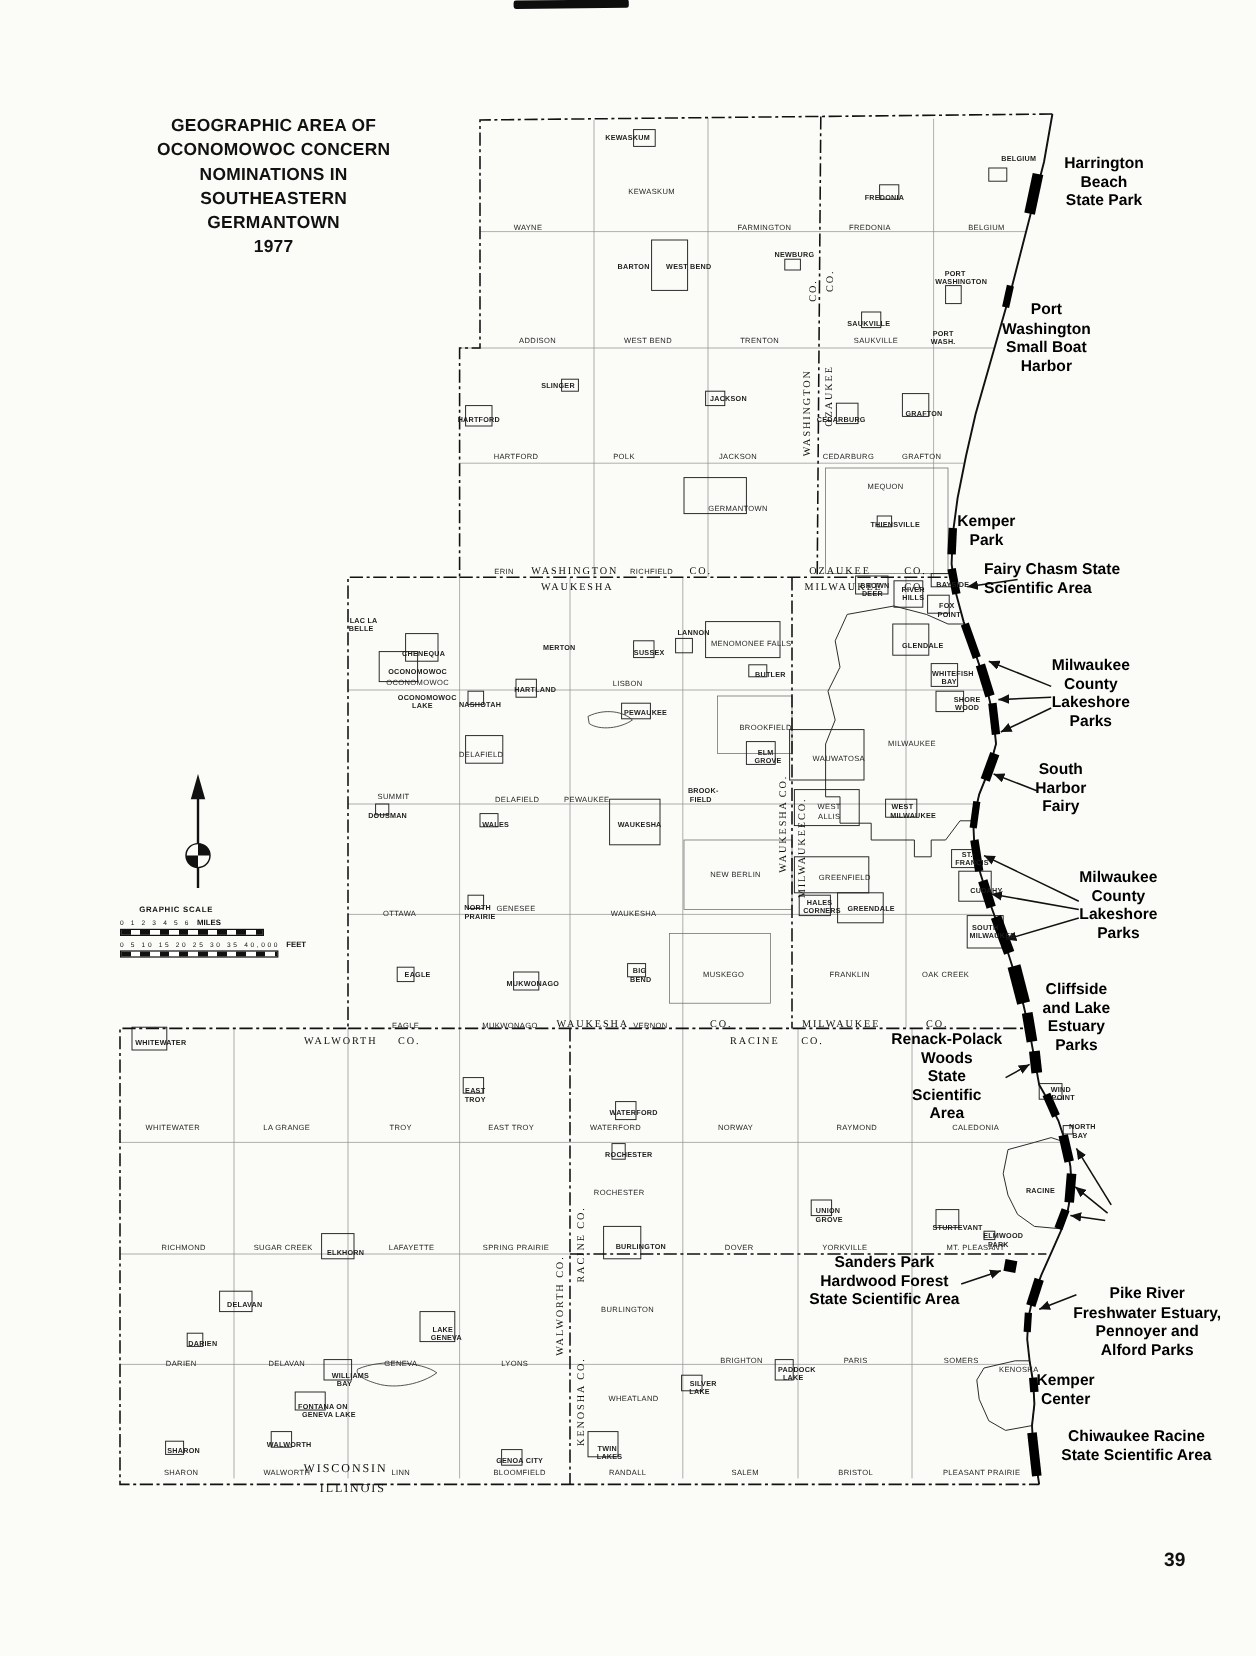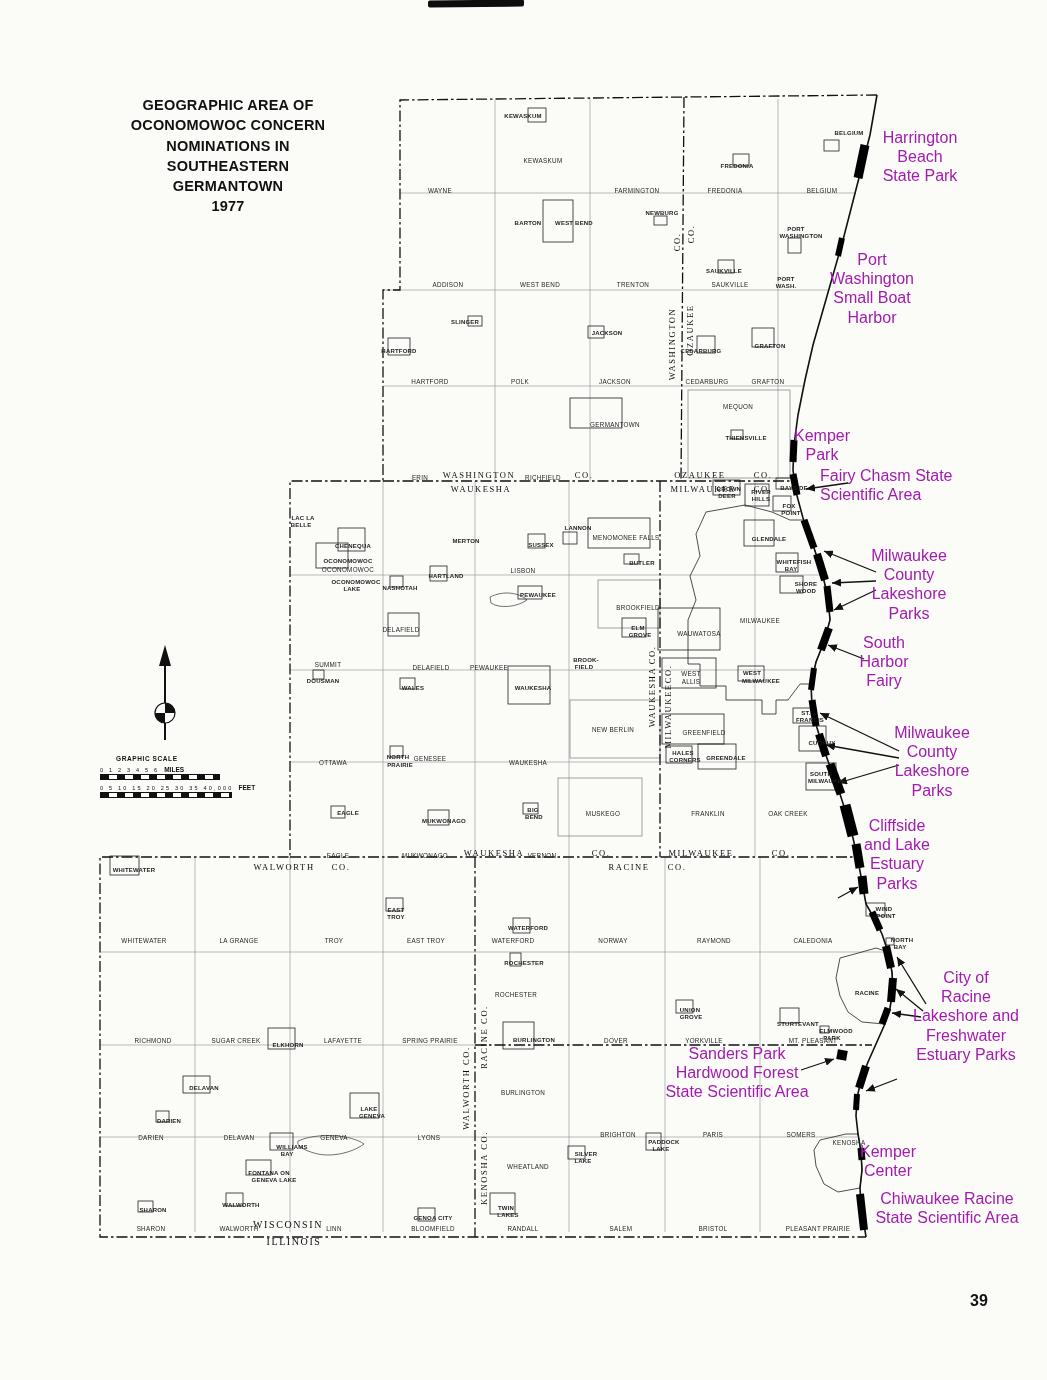--- a/index.html
+++ b/index.html
@@ -4,21 +4,21 @@
 <style>
   html,body{margin:0;padding:0;background:#d8d8d4;}
   .page{position:relative;width:1047px;height:1380px;background:#fbfbf8;font-family:"Liberation Sans",sans-serif;overflow:hidden;margin:0 auto;}
   .scan-artifact{position:absolute;left:428px;top:0;width:96px;height:7px;background:#0d0d0d;border-radius:2px;transform:rotate(-.6deg);}
   .title{position:absolute;left:110px;top:95px;width:236px;text-align:center;font-weight:bold;font-size:14.5px;line-height:1.4;color:#111;letter-spacing:.2px;}
   .map-svg{position:absolute;left:0;top:0;width:1047px;height:1380px;}
   .layer{position:absolute;inset:0;pointer-events:none;}
   .ml{position:absolute;transform:translate(-50%,-50%);font-size:6.3px;color:#1d1d1d;white-space:nowrap;letter-spacing:.3px;}
   .ml.v{font-weight:bold;font-size:6px;letter-spacing:.2px;}
   .ml.co{font-family:"Liberation Serif",serif;font-size:8.5px;letter-spacing:1.6px;color:#0d0d0d;}
-  .callout{position:absolute;transform:translateX(-50%);text-align:center;font-weight:normal;font-size:16px;line-height:1.2;color:#a21caf;white-space:nowrap;}
+  .callout{position:absolute;transform:translateX(-50%);text-align:center;font-weight:bold;font-size:13px;line-height:1.2;color:#000000;white-space:nowrap;}
   .callout.left{transform:none;text-align:left;}
   .scale{position:absolute;left:100px;top:755px;width:175px;color:#111;}
   .scale-title{font-size:6.5px;font-weight:bold;letter-spacing:.6px;margin-left:16px;}
   .scale-row{display:flex;align-items:baseline;gap:5px;margin-top:4px;}
   .ticks{font-size:5.5px;letter-spacing:2.2px;}
   .unit{font-size:6.5px;font-weight:bold;}
   .bar{height:4px;border:1px solid #111;background:repeating-linear-gradient(90deg,#111 0 8px,#fff 8px 16px);margin-top:1px;}
   .bar.miles{width:118px;}
   .bar.feet{width:130px;}
   .page-number{position:absolute;left:970px;top:1292px;font-weight:bold;font-size:16px;color:#111;}
@@ -463,31 +463,37 @@
         <div>County</div>
         <div>Lakeshore</div>
         <div>Parks</div>
       </div>
       <div class="callout" style="left: 897px; top: 816px;">
         <div>Cliffside</div>
         <div>and Lake</div>
         <div>Estuary</div>
         <div>Parks</div>
       </div>
-      <div class="callout" style="left: 966px; top: 968px;">
-        <div>City of</div>
-        <div>Racine</div>
-        <div>Lakeshore and</div>
-        <div>Freshwater</div>
-        <div>Estuary Parks</div>
+      <div class="callout" style="left: 789px; top: 858px;">
+        <div>Renack-Polack</div>
+        <div>Woods</div>
+        <div>State</div>
+        <div>Scientific</div>
+        <div>Area</div>
       </div>
       <div class="callout" style="left: 737px; top: 1044px;">
         <div>Sanders Park</div>
         <div>Hardwood Forest</div>
         <div>State Scientific Area</div>
+      </div>
+      <div class="callout" style="left: 956px; top: 1070px;">
+        <div>Pike River</div>
+        <div>Freshwater Estuary,</div>
+        <div>Pennoyer and</div>
+        <div>Alford Parks</div>
       </div>
       <div class="callout" style="left: 888px; top: 1142px;">
         <div>Kemper</div>
         <div>Center</div>
       </div>
       <div class="callout" style="left: 947px; top: 1189px;">
         <div>Chiwaukee Racine</div>
         <div>State Scientific Area</div>
       </div>
     </div>

